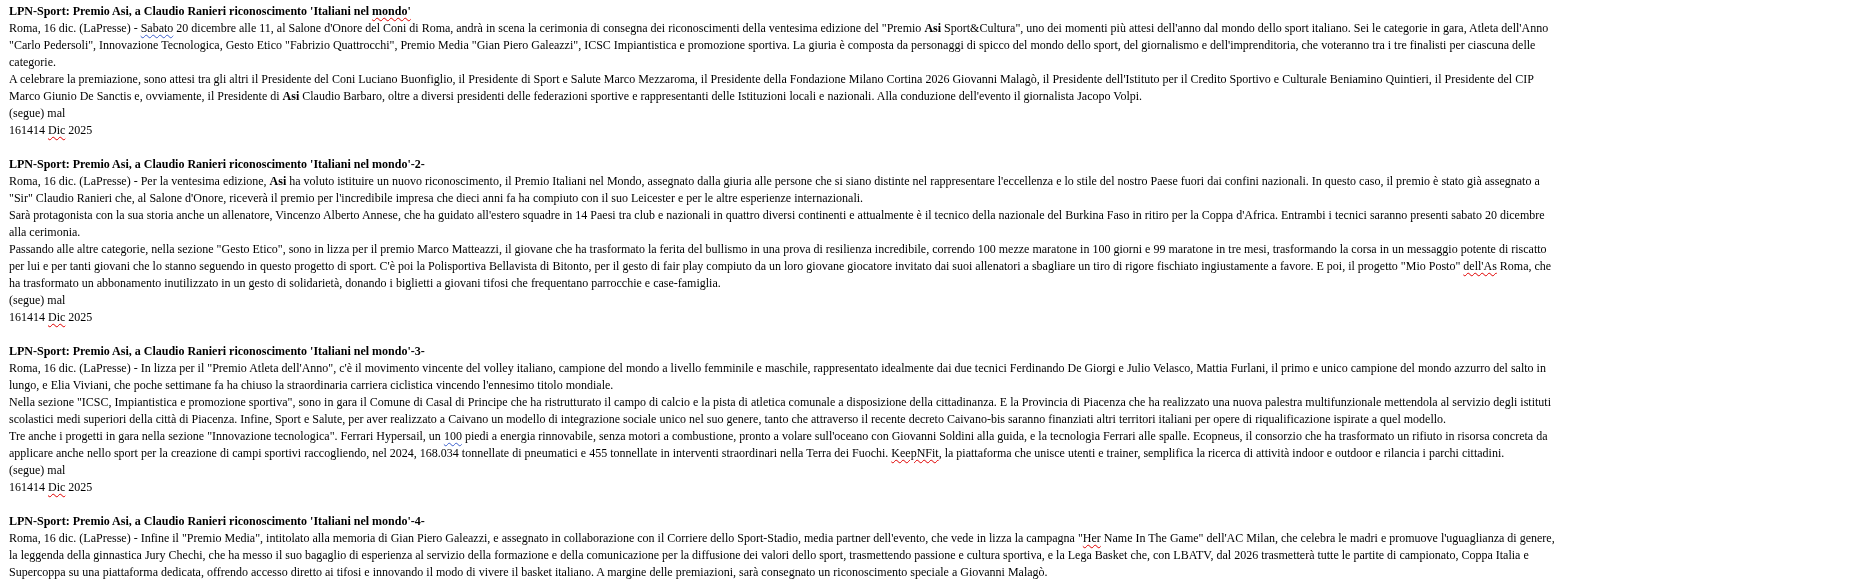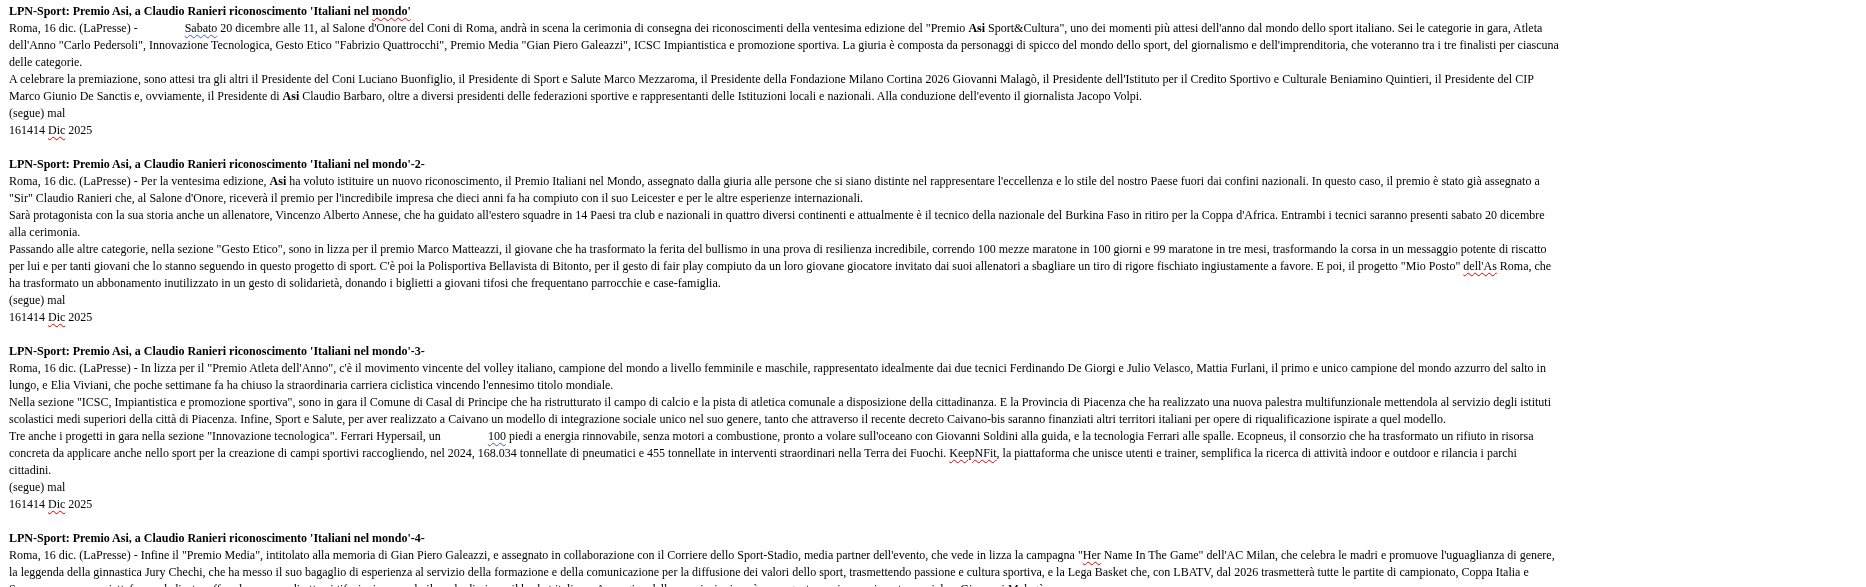--- a/index.html
+++ b/index.html
@@ -28,21 +28,20 @@
     text-decoration-color: var(--sq-red, #e00000);
     text-decoration-thickness: 1px;
     text-underline-offset: 2px;
   }
   .sq-blue {
     text-decoration-line: underline;
     text-decoration-style: wavy;
     text-decoration-color: var(--sq-blue, #3a5fcd);
     text-decoration-thickness: 1px;
     text-underline-offset: 2px;
-    margin-left: 44px;
   }
 </style>
 </head>
 <body style="background: rgb(255, 255, 255);">
 
 <div class="doc" id="doc-root">
     <div class="article">
       <p class="title"><span>LPN-Sport: Premio Asi, a Claudio Ranieri riconoscimento 'Italiani nel </span><span class="sq-red">mondo'</span></p>
       <p class="para"><span>Roma, 16 dic. (LaPresse) - </span><span class="sq-blue">Sabato</span><span> 20 dicembre alle 11, al Salone d'Onore del Coni di Roma, andrà in scena la cerimonia di consegna dei riconoscimenti della ventesima edizione del "Premio </span><span class="bold">Asi</span><span> Sport&amp;Cultura", uno dei momenti più attesi dell'anno dal mondo dello sport italiano. Sei le categorie in gara, Atleta dell'Anno "Carlo Pedersoli", Innovazione Tecnologica, Gesto Etico "Fabrizio Quattrocchi", Premio Media "Gian Piero Galeazzi", ICSC Impiantistica e promozione sportiva. La giuria è composta da personaggi di spicco del mondo dello sport, del giornalismo e dell'imprenditoria, che voteranno tra i tre finalisti per ciascuna delle categorie.</span></p>
       <p class="para"><span>A celebrare la premiazione, sono attesi tra gli altri il Presidente del Coni Luciano Buonfiglio, il Presidente di Sport e Salute Marco Mezzaroma, il Presidente della Fondazione Milano Cortina 2026 Giovanni Malagò, il Presidente dell'Istituto per il Credito Sportivo e Culturale Beniamino Quintieri, il Presidente del CIP Marco Giunio De Sanctis e, ovviamente, il Presidente di </span><span class="bold">Asi</span><span> Claudio Barbaro, oltre a diversi presidenti delle federazioni sportive e rappresentanti delle Istituzioni locali e nazionali. Alla conduzione dell'evento il giornalista Jacopo Volpi.</span></p>

